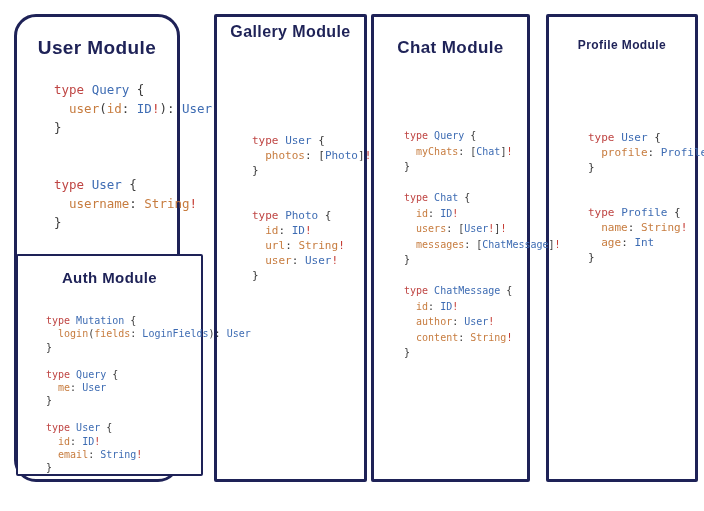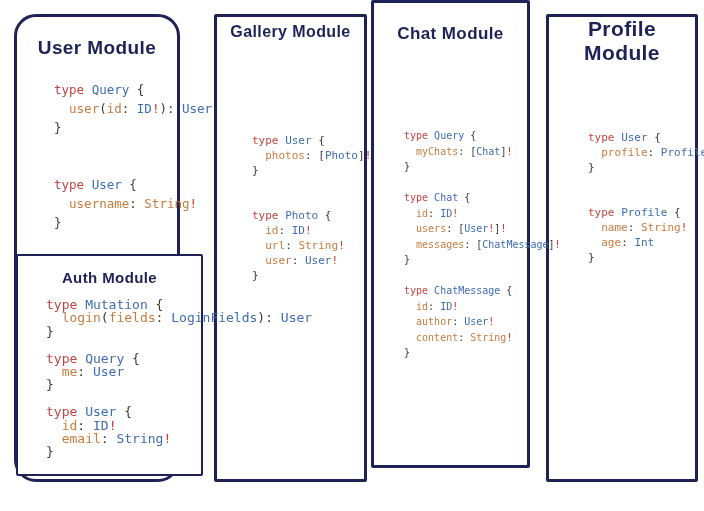--- a/index.html
+++ b/index.html
@@ -5,37 +5,37 @@
   :root{
     --navy:#1e2257; --bg:#ffffff;
     --c-k:#bf4543; --c-t:#3e6cb3; --c-f:#c77c3f; --c-p:#3a3a3a; --c-b:#c53b33;
   }
   html,body{margin:0;padding:0;background:var(--bg);}
   #canvas{position:relative;width:704px;height:511px;background:var(--bg);overflow:hidden;
           font-family:"Liberation Sans",sans-serif;}
   .box{position:absolute;background:#fff;border:3px solid var(--navy);border-radius:2px;box-sizing:border-box;}
   .box-user   {left:14px; top:14px; width:166px; height:468px;border-radius:22px;}
   .box-gallery{left:214px;top:14px; width:153px; height:468px;}
-  .box-chat   {left:371px;top:0; width:159px; height:468px;}
+  .box-chat   {left:371px;top:14px; width:159px; height:468px;}
   .box-profile{left:546px;top:14px; width:152px; height:468px;}
   .box-auth   {left:16px; top:254px;width:187px; height:222px;border-width:2px;z-index:3;}
   .title{color:var(--navy);font-weight:bold;text-align:center;letter-spacing:.4px;
          font-family:"Liberation Sans",sans-serif;}
   .box-user    .title{margin-top:20px;font-size:19px;}
   .box-gallery .title{margin-top:6px;font-size:16px;}
   .box-chat    .title{margin-top:21px;font-size:17px;}
-  .box-profile .title{font-size:21px;}
+  .box-profile .title{margin-top:21px;font-size:12px;}
   .box-auth    .title{margin-top:13px;font-size:15px;}
   .code{position:absolute;white-space:pre;font-family:"DejaVu Sans Mono","Liberation Mono",monospace;
         z-index:2;color:var(--c-p);margin-left:24px;}
   .code-user   {left:30px; top:80px; font-size:12.5px;line-height:19px;}
   .code-gallery{left:228px;top:133px;font-size:11px;  line-height:15px;}
   .code-chat   {left:380px;top:128px;font-size:10px;  line-height:15.5px;}
   .code-profile{left:564px;top:130px;font-size:11px;  line-height:15px;}
-  .code-auth   {left:22px; top:298px;font-size:13px;   line-height:13.4px;z-index:4;}
+  .code-auth   {left:22px; top:314px;font-size:10px;   line-height:13.4px;z-index:4;}
   .tok-k{color:var(--c-k);} .tok-t{color:var(--c-t);} .tok-f{color:var(--c-f);}
   .tok-p{color:var(--c-p);} .tok-b{color:var(--c-b);}
 </style>
 </head>
 <body>
 
 <div id="canvas">
 
   <div class="box box-user">
     <div class="title">User Module</div>

